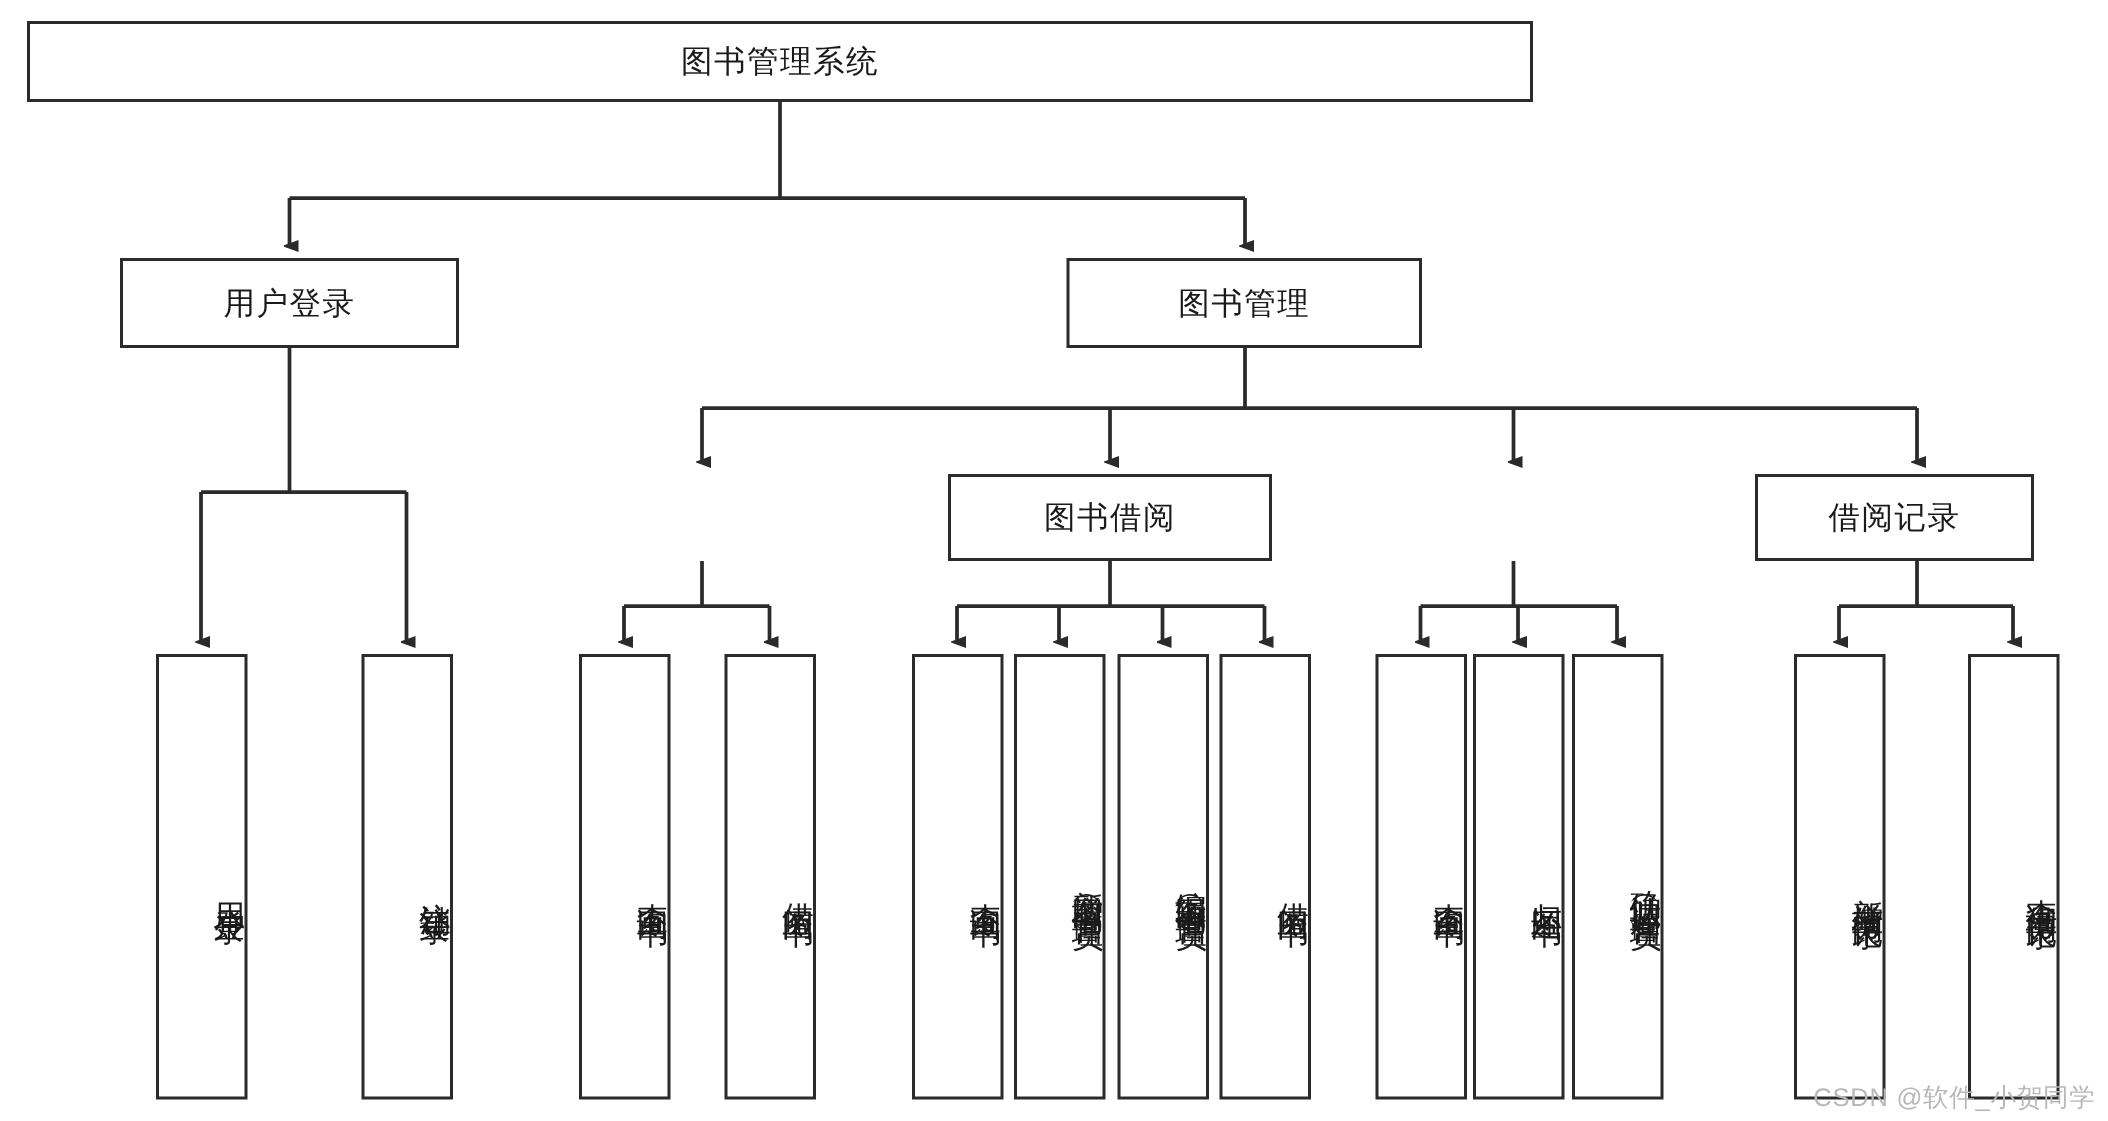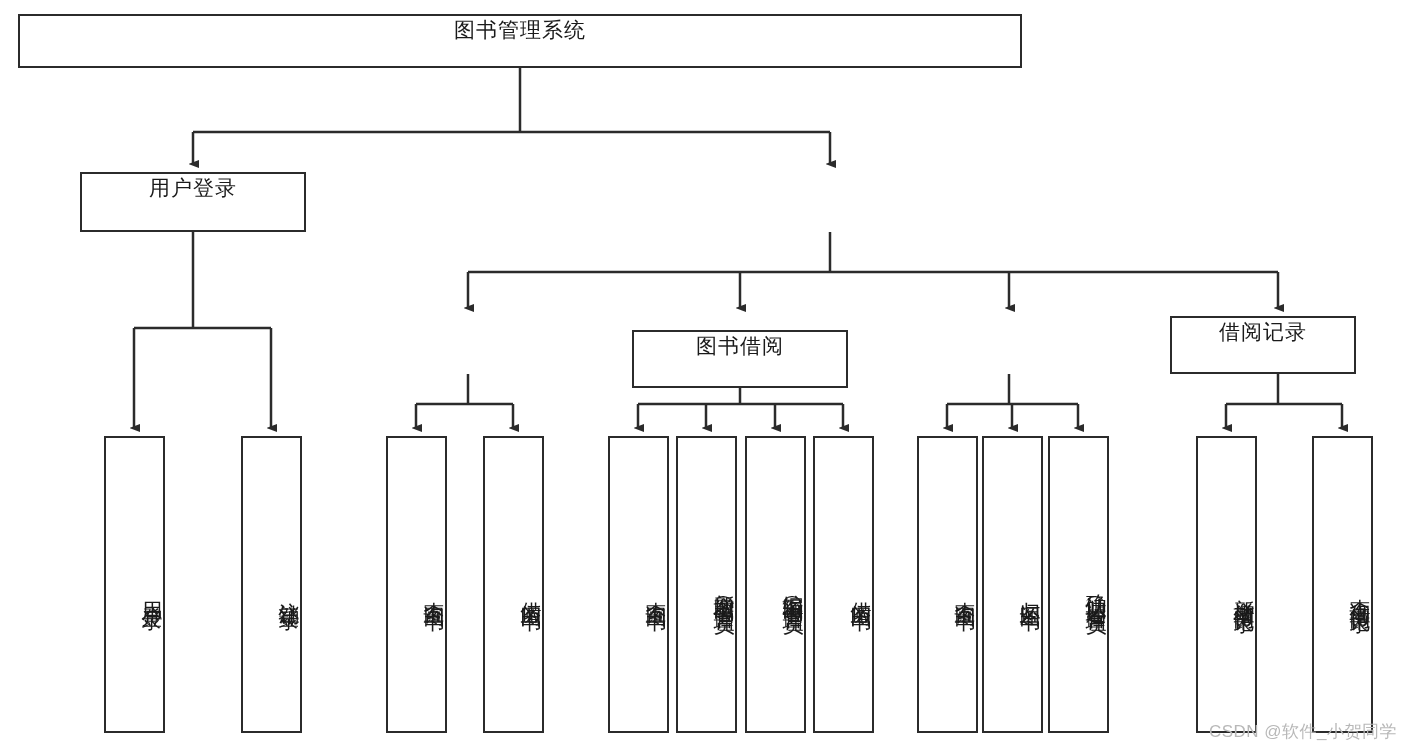--- a/index.html
+++ b/index.html
@@ -1,20 +1,20 @@
 <!DOCTYPE html>
 <html><head>
 <meta charset="utf-8">
 <style>
   html,body{margin:0;padding:0;background:#ffffff;}
   body{width:1405px;height:747px;font-family:"Liberation Sans","DejaVu Sans",sans-serif;overflow:hidden;}
   #stage{position:relative;width:1405px;height:747px;background:#fff;}
   svg#edges{position:absolute;left:0;top:0;width:1405px;height:747px;}
   .node{position:absolute;box-sizing:border-box;background:#ffffff;border:2px solid #2b2b2b;
-        display:flex;justify-content:center;color:#1a1a1a;}
+        display:flex;align-items:center;justify-content:center;color:#1a1a1a;}
   .node.h{font-size:21px;letter-spacing:1px;}
   .node.v{writing-mode:vertical-rl;text-orientation:upright;font-size:21px;
           letter-spacing:3px;line-height:1.05;padding-top:12px;align-items:flex-start;justify-content:center;}
   .node.v .vtxt{writing-mode:vertical-rl;text-orientation:upright;}
   .watermark{position:absolute;right:8px;bottom:4px;font-size:17px;color:#b8b8b8;
              letter-spacing:0.5px;white-space:nowrap;}
 </style>
 </head>
 <body>
 
@@ -70,22 +70,25 @@
     </g>
   </svg>
 
   <div class="node h" style="left:18px;top:14px;width:1004px;height:54px;">
     <span>图书管理系统</span>
   </div>
 
   <div class="node h" style="left:80px;top:172px;width:226px;height:60px;">
     <span>用户登录</span>
   </div>
+  <div class="node h" style="left:711px;top:172px;width:237px;height:60px;">
+    <span>图书管理</span>
+  </div>
 
-  <div class="node h" style="left:632px;top:316px;width:216px;height:58px;margin-top:14px;">
+  <div class="node h" style="left:632px;top:316px;width:216px;height:58px;">
     <span>图书借阅</span>
   </div>
   <div class="node h" style="left:1170px;top:316px;width:186px;height:58px;">
     <span>借阅记录</span>
   </div>
 
   <div class="node v" style="left:104px;top:436px;width:61px;height:297px;">
     <span class="vtxt">用户登录</span>
   </div>
   <div class="node v" style="left:241px;top:436px;width:61px;height:297px;">

